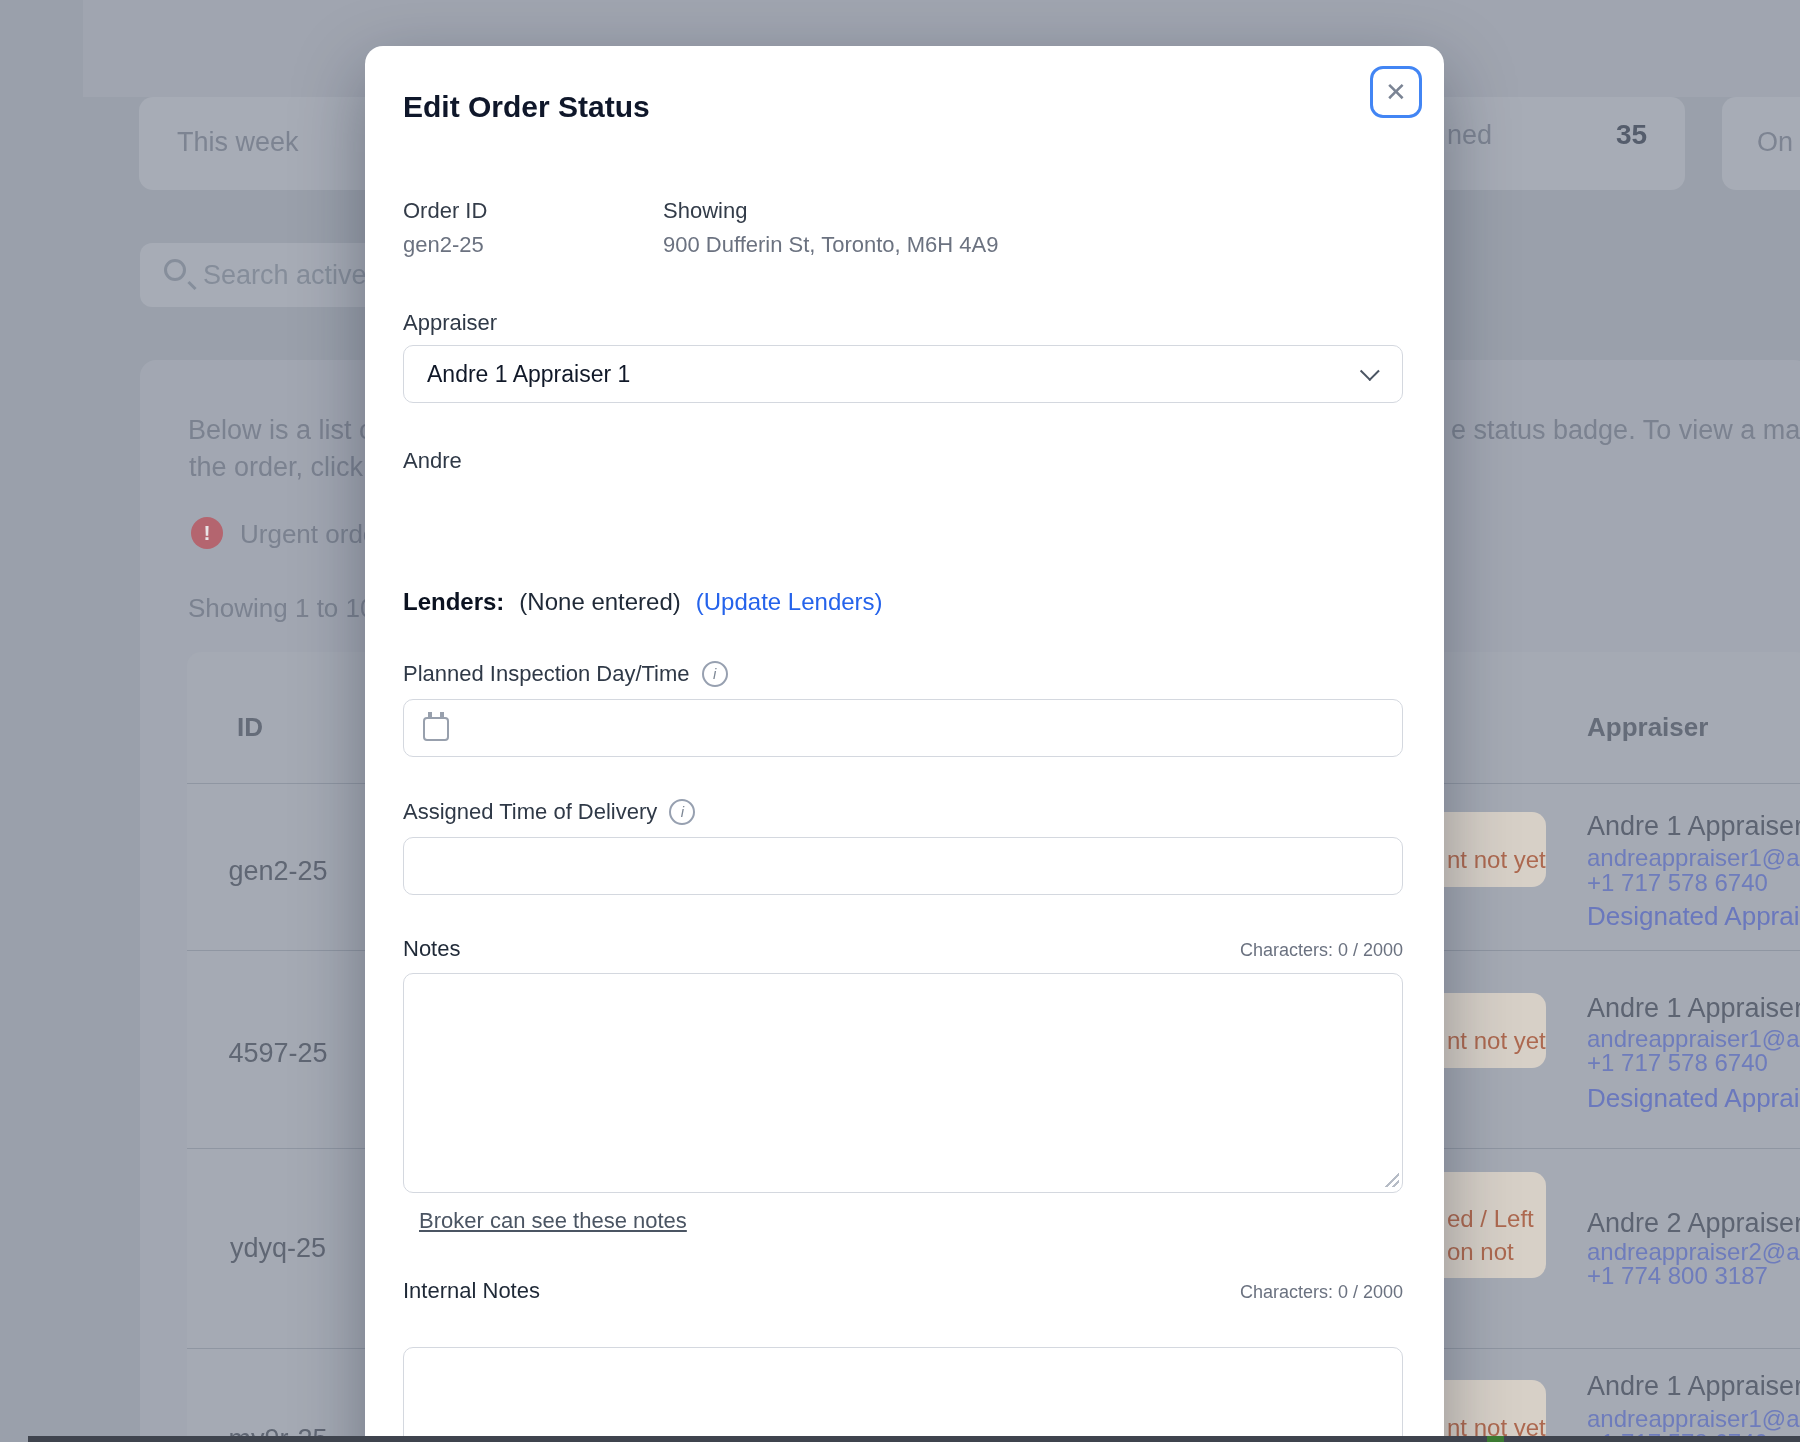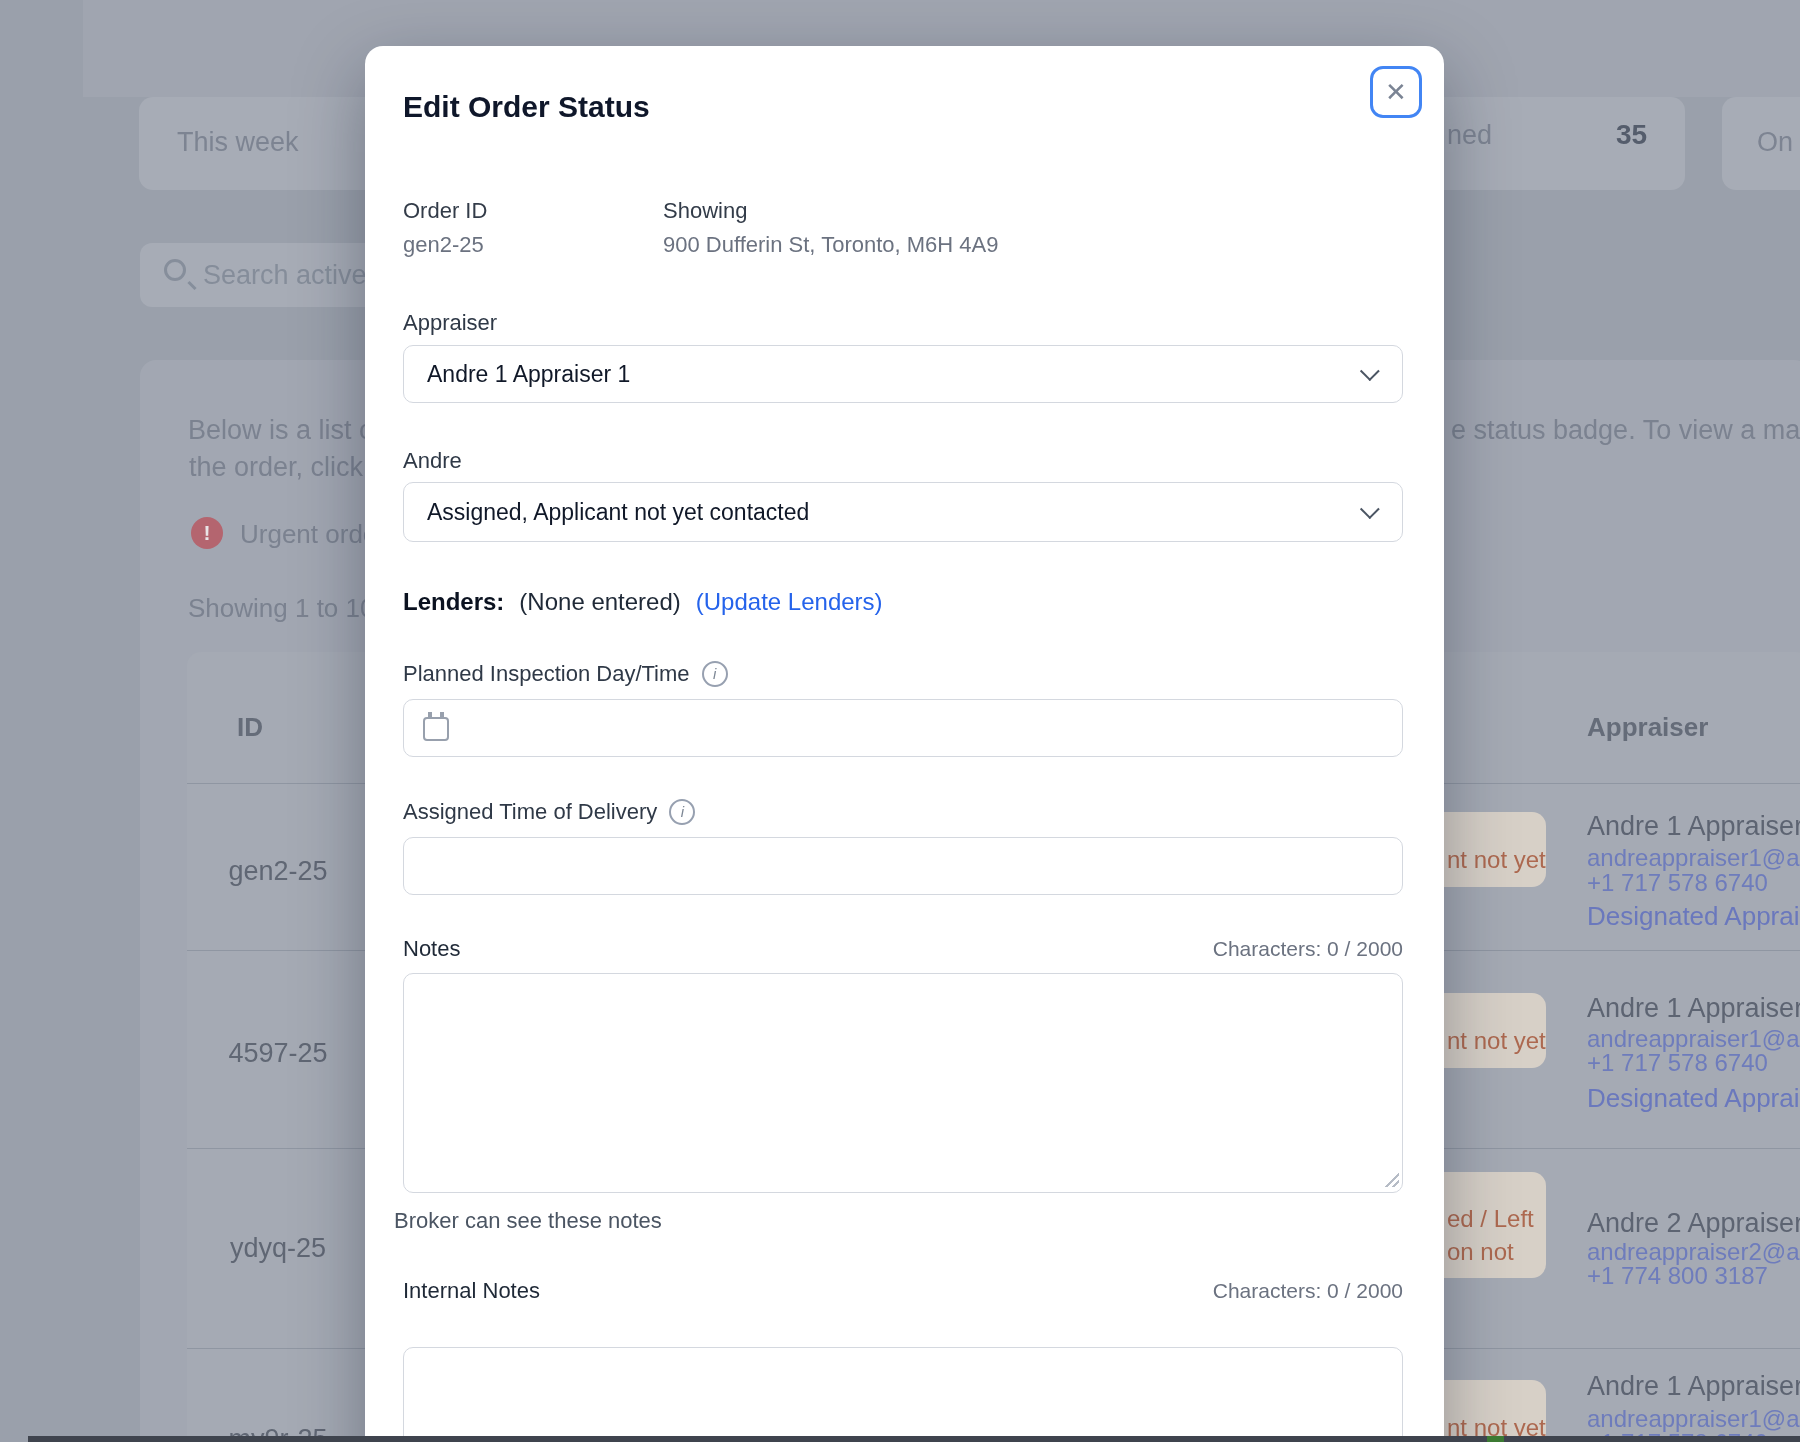--- a/index.html
+++ b/index.html
@@ -49,24 +49,24 @@
   .lenders{position:absolute;left:38px;top:542px;font-size:24px;display:flex;gap:15px;align-items:baseline;white-space:nowrap;}
   .lenders .bold{font-weight:700;color:#0b1220;}
   .lenders .plain{color:#1f2937;}
   .lenders .link{color:#2563eb;cursor:pointer;}
   .info-ic{width:26px;height:26px;border:2px solid #97a0b0;border-radius:50%;color:#7d8795;font-size:15px;line-height:22px;text-align:center;font-style:italic;flex:0 0 auto;}
   .cal-ic{position:absolute;left:58px;width:26px;height:24px;border:2.5px solid #98a0ad;border-radius:4px;}
   .cal-ic::before{content:"";position:absolute;left:3px;top:-7px;width:4px;height:6px;background:#98a0ad;}
   .cal-ic::after{content:"";position:absolute;right:3px;top:-7px;width:4px;height:6px;background:#98a0ad;}
   .counter-row{position:absolute;left:38px;width:1000px;display:flex;justify-content:space-between;align-items:baseline;}
   .counter-row .lab{font-size:22px;color:#1f2937;}
-  .counter-row .cnt{font-size:21px;color:#6b7280;}
+  .counter-row .cnt{font-size:18px;color:#6b7280;}
   .m-textarea{position:absolute;left:38px;width:1000px;border:1.5px solid #d4d8df;border-radius:10px;background:#fff;resize:none;font-size:22px;padding:14px 18px;color:#101828;}
   .resize-h{position:absolute;left:1018px;width:16px;height:16px;background:repeating-linear-gradient(-45deg,transparent 0 3px,#b6bcc6 3px 5px);clip-path:polygon(100% 0,0 100%,100% 100%);}
-  .m-hint{position:absolute;left:29px;font-size:22px;color:#4b5563;white-space:nowrap;}
+  .m-hint{position:absolute;left:54px;font-size:22px;color:#4b5563;white-space:nowrap;text-decoration:underline;}
 
   .bottom-strip{position:absolute;left:28px;top:1436px;width:1782px;height:6px;background:#3f444e;z-index:50;}
   .strip-green{position:absolute;left:1459px;top:0;width:17px;height:6px;background:#3c7a33;}
 </style>
 </head>
 <body>
 
 <div class="screen">
 
   <div class="hdr-band"></div>
@@ -143,24 +143,20 @@
     <span class="m-lab-sm" style="left:298px;top:152px">Showing</span>
     <span class="m-val" style="left:298px;top:186px">900 Dufferin St, Toronto, M6H 4A9</span>
 
     <span class="m-label" style="top:264px">Appraiser</span>
     <div class="m-select" style="top:299px;height:58px">
       <span>Andre 1 Appraiser 1</span>
       <span class="chev"></span>
     </div>
 
     <span class="m-label" style="top:402px">Andre</span>
-    <div class="m-select" style="top:436px;height:60px">
-      <span>Assigned, Applicant not yet contacted</span>
-      <span class="chev"></span>
-    </div>
 
     <div class="lenders">
       <span class="bold">Lenders:</span>
       <span class="plain">(None entered)</span>
       <span class="link">(Update Lenders)</span>
     </div>
 
     <span class="m-label" style="top:615px">
       <span>Planned Inspection Day/Time</span>
       <span class="info-ic">i</span>

